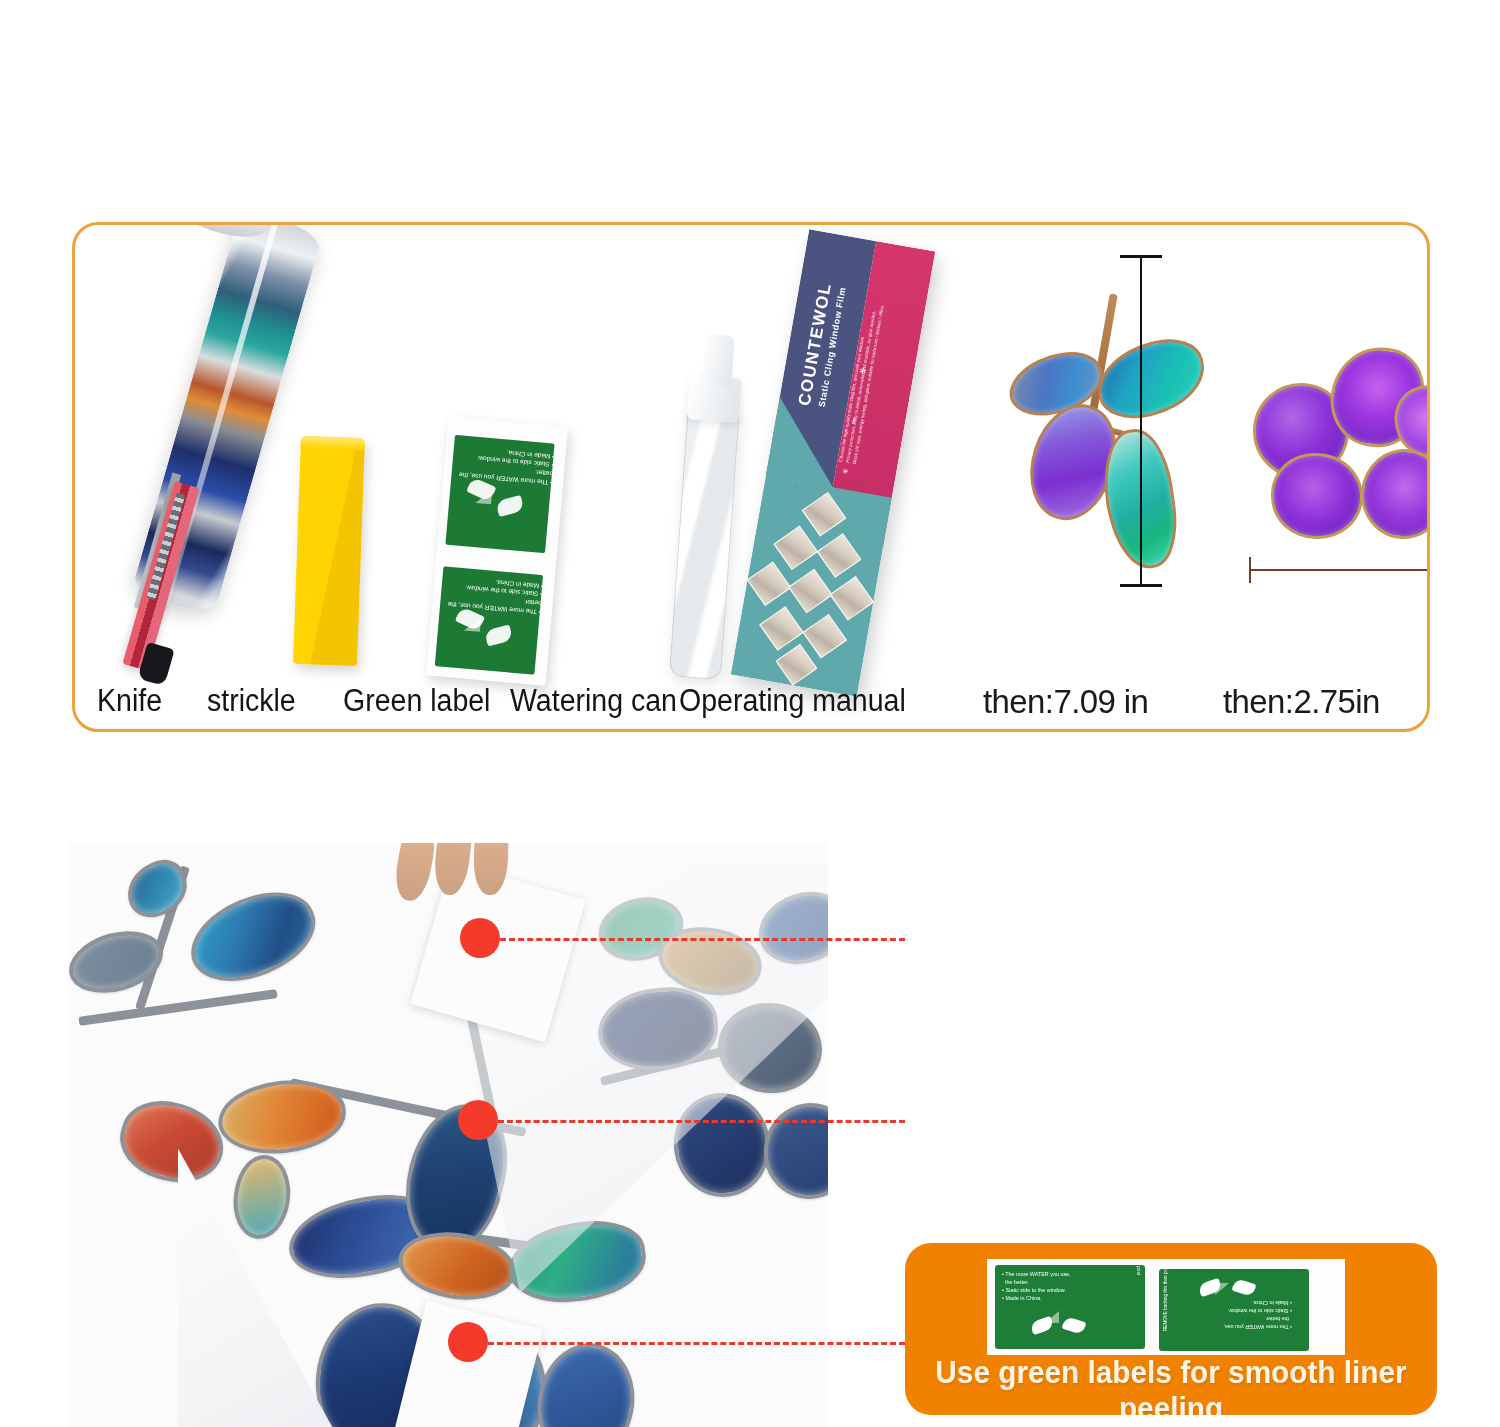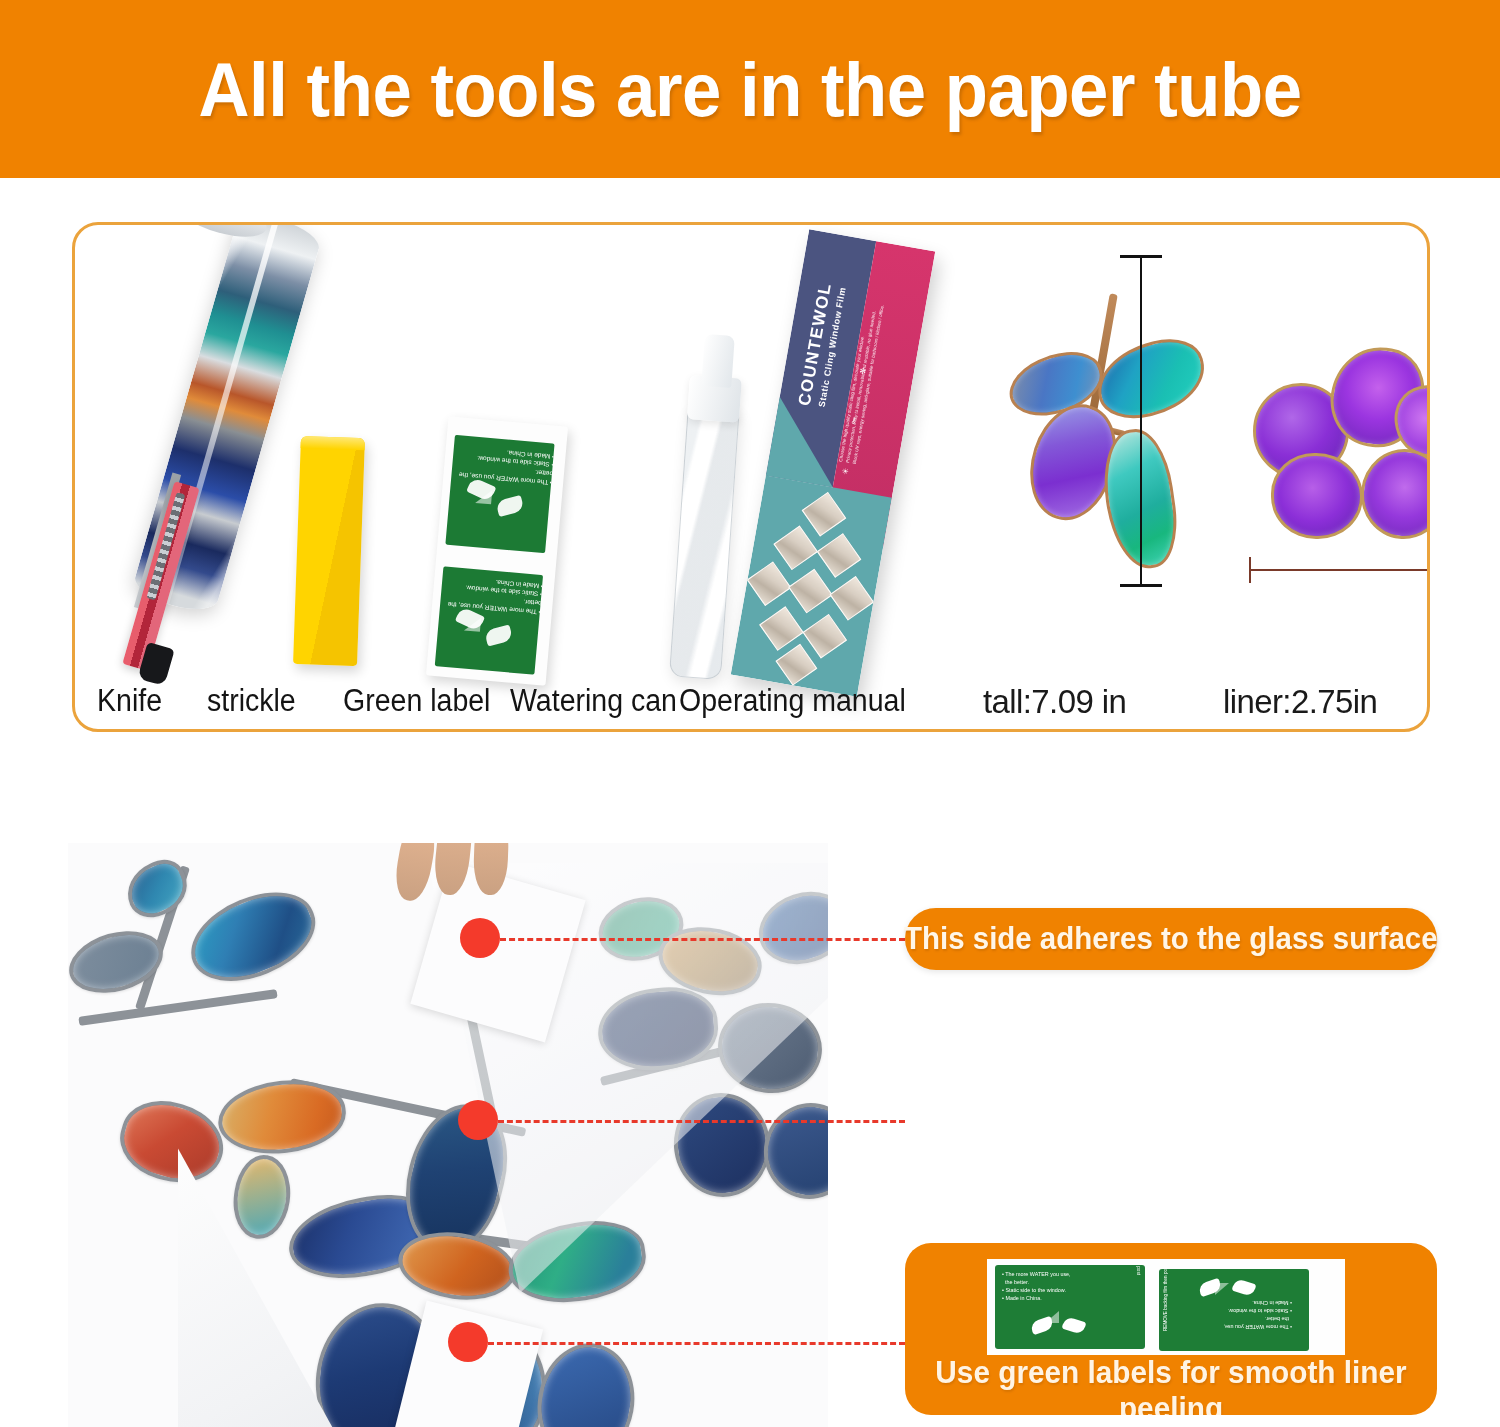--- a/index.html
+++ b/index.html
@@ -324,23 +324,20 @@
     font-size:31px; font-weight:bold;
     transform: scaleX(0.96);
     text-shadow: 1px 2px 2px rgba(150,80,0,.25);
   }
 </style>
 </head>
 <body>
 
 <div class="page">
 
-  <div class="header-banner">
-    <div class="header-title">All the tools are in the paper tube</div>
-  </div>
 
   <div class="tools-card">
     <div class="tools-stage">
 
       <div class="tube-wrap">
         <div class="tube"></div>
         <div class="tube-cap"></div>
         <div class="knife-blade"></div>
         <div class="knife"></div>
         <div class="knife-tip"></div>
@@ -452,22 +449,22 @@
         <div class="dim-cap-h" style="left:14px; top:232px;"></div>
 
       </div>
 
       <div class="tool-label" style="left:22px;">Knife</div>
       <div class="tool-label" style="left:132px;">strickle</div>
       <div class="tool-label" style="left:268px;">Green label</div>
       <div class="tool-label" style="left:435px;">Watering can</div>
       <div class="tool-label" style="left:604px;">Operating manual</div>
 
-      <div class="dim-label" style="left:908px;">tall:7.09 in</div>
-      <div class="dim-label" style="left:1148px;">liner:2.75in</div>
+      <div class="dim-label" style="left:908px;">then:7.09 in</div>
+      <div class="dim-label" style="left:1148px;">then:2.75in</div>
     </div>
   </div>
 
   <div class="film-photo">
     <div class="film-sheet">
 
       <div class="fstem" style="left:40px;  top:200px; width:200px; height:9px; transform:rotate(-8deg);"></div>
       <div class="fstem" style="left:120px; top:60px;  width:9px;  height:150px; transform:rotate(18deg);"></div>
       <div class="fstem" style="left:250px; top:300px; width:240px; height:9px; transform:rotate(12deg);"></div>
       <div class="fstem" style="left:430px; top:120px; width:9px;  height:200px; transform:rotate(-12deg);"></div>
@@ -537,23 +534,20 @@
 
   <div class="reddot" style="left:460px; top:918px;"></div>
   <div class="dash" style="left:500px; top:938px; width:405px;"></div>
 
   <div class="reddot" style="left:458px; top:1100px;"></div>
   <div class="dash" style="left:498px; top:1120px; width:407px;"></div>
 
   <div class="reddot" style="left:448px; top:1322px;"></div>
   <div class="dash" style="left:488px; top:1342px; width:417px;"></div>
 
-  <div class="pill" style="left:905px; top:908px; width:532px; height:62px;">
-    <span class="pill-text">This side adheres to the glass surface</span>
-  </div>
 
 
   <div class="gl-callout">
     <div class="gl-photo">
 
       <div class="glp" style="left:8px; top:6px; width:150px; height:84px;">
         <div class="glp-txt" style="left:7px; top:5px; width:124px;">
           • The more WATER you use,<br>&nbsp;&nbsp;the better.<br>• Static side to the window.<br>• Made in China.
         </div>
         <div class="glp-side" style="right:4px; top:10px; transform:rotate(90deg); transform-origin:right top;">REMOVE backing&nbsp;film then post</div>

